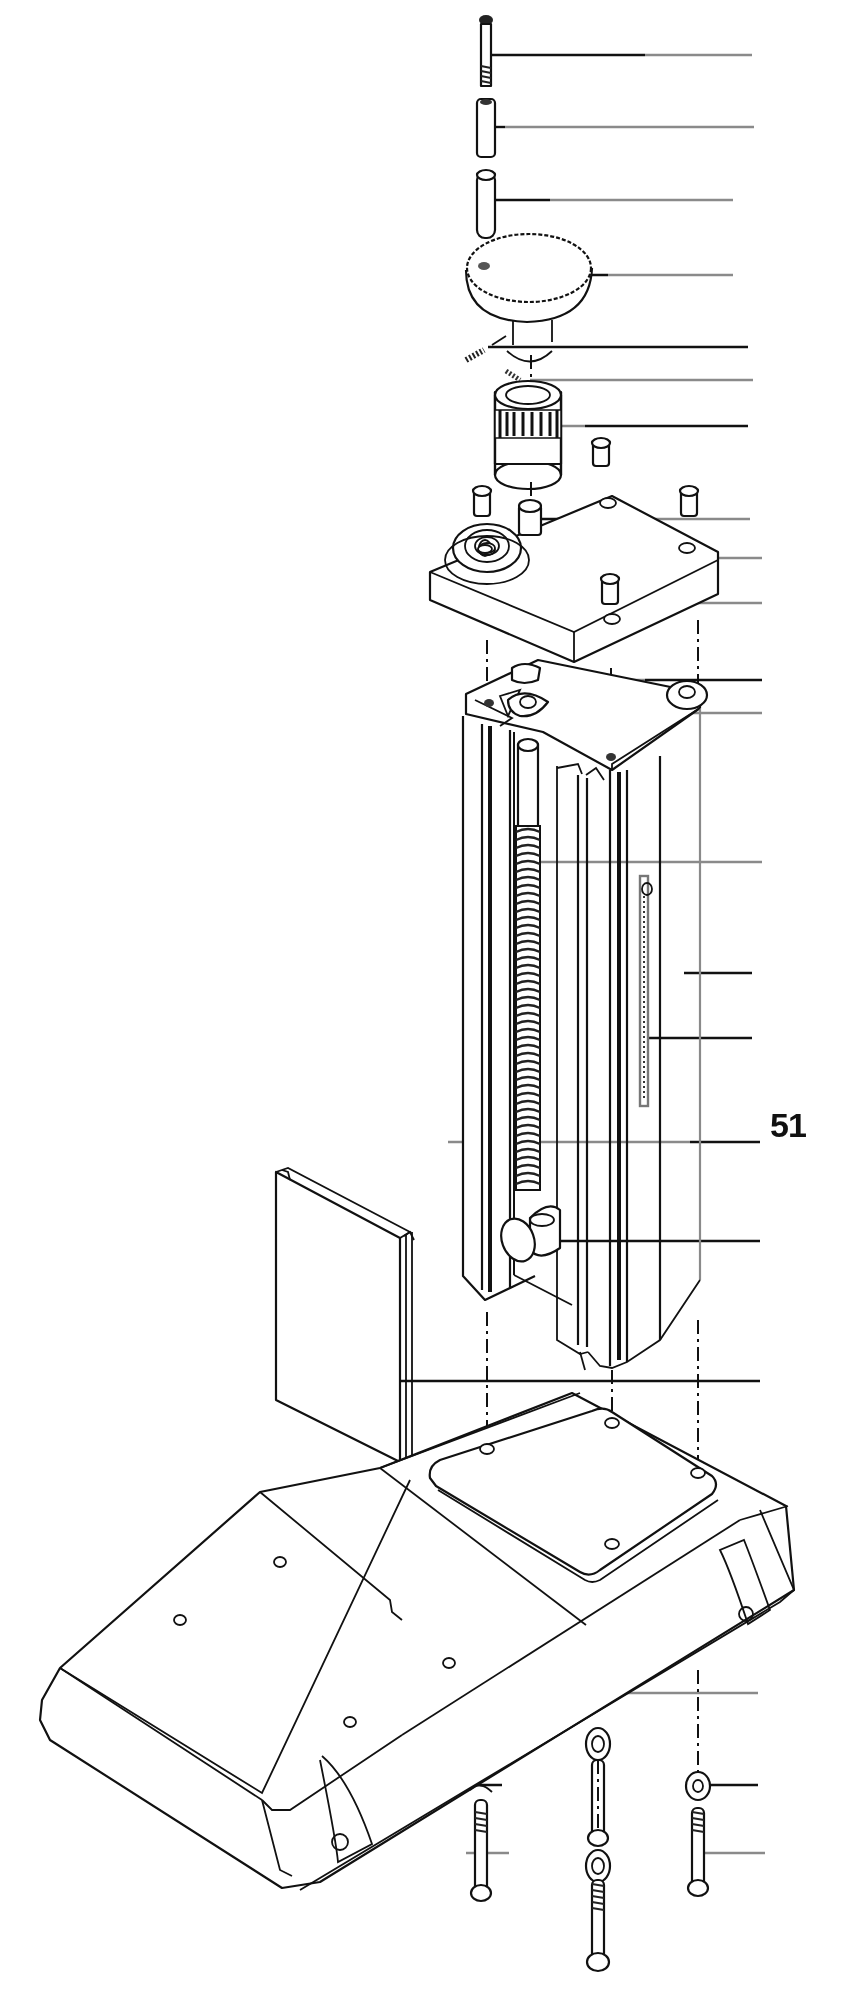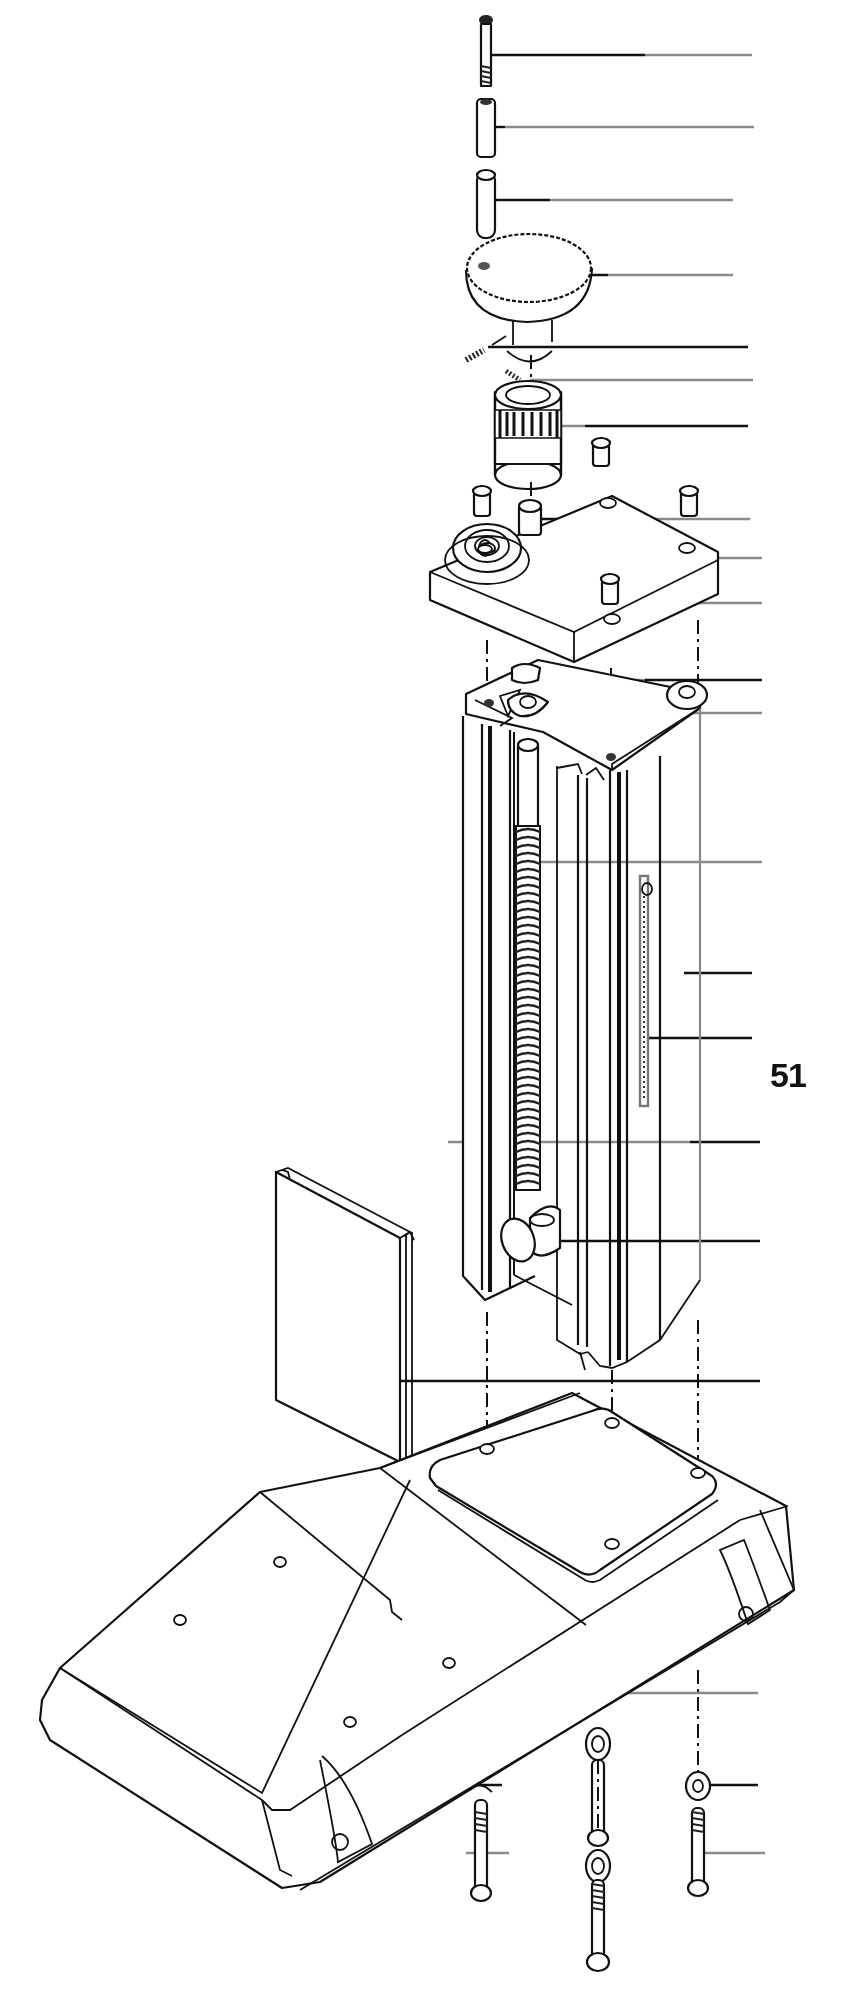--- a/index.html
+++ b/index.html
@@ -297,13 +297,13 @@
   <g>
     <rect x="692" y="1808" width="12" height="80" rx="5" class="part"></rect>
     <line x1="692" y1="1812" x2="704" y2="1814" class="thread"></line>
       <line x1="692" y1="1818" x2="704" y2="1820" class="thread"></line>
     <line x1="692" y1="1824" x2="704" y2="1826" class="thread"></line>
       <line x1="692" y1="1830" x2="704" y2="1832" class="thread"></line>
     <ellipse cx="698" cy="1888" rx="10" ry="8" class="part"></ellipse>
   </g>
 </svg>
 
-<div class="callout" style="left:770px; top:1056px;">51</div>
+<div class="callout" style="left:770px; top:1106px;">51</div>
 
 </body></html>

